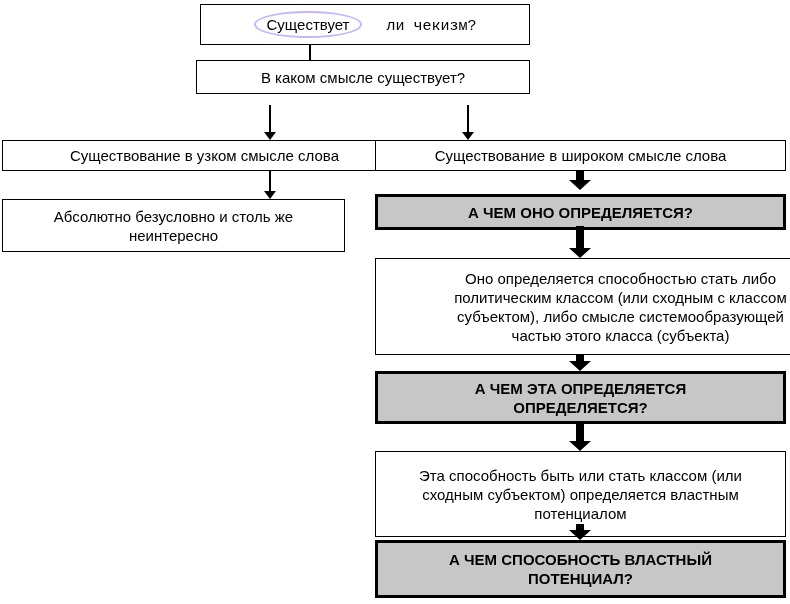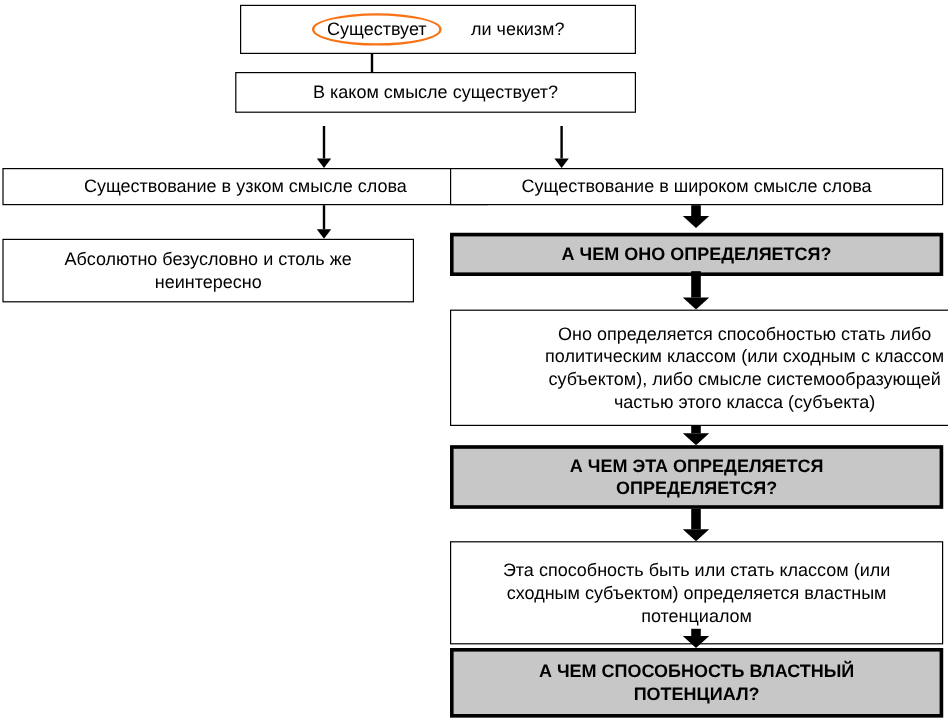--- a/index.html
+++ b/index.html
@@ -37,24 +37,24 @@
   }
   .arrow.thick { width:24px; }
   .arrow.thick .shaft { width:8px; height:calc(100% - 10px); }
   .arrow.thick .head {
     border-left:11px solid transparent; border-right:11px solid transparent;
     border-top:10px solid #000;
   }
 
   
   .ellipse {
-    display:inline-block; border:2px solid #f97316; border-radius:50%;
+    display:inline-block; border:2px solid #c4b5fd; border-radius:50%;
     padding:2px 11px; margin-right:4px;
   }
-  .rest { margin-left:20px; }
+  .rest { margin-left:20px;font-family:Liberation Mono, monospace; }
 
   
   #box-root   { left:200px; top:4px;   width:330px; height:41px; }
   #box-sense  { left:196px; top:60px;  width:334px; height:34px; }
   #box-narrow { left:2px;   top:140px; width:405px; height:31px; }
   #box-broad  { left:375px; top:140px; width:411px; height:31px; }
   #box-narrow-result { left:2px; top:199px; width:343px; height:53px; }
   #box-q1 { left:375px; top:194px; width:411px; height:36px; }
   #box-a1 { left:375px; top:258px; width:491px; height:97px; }
   #box-q2 { left:375px; top:371px; width:411px; height:53px; }

